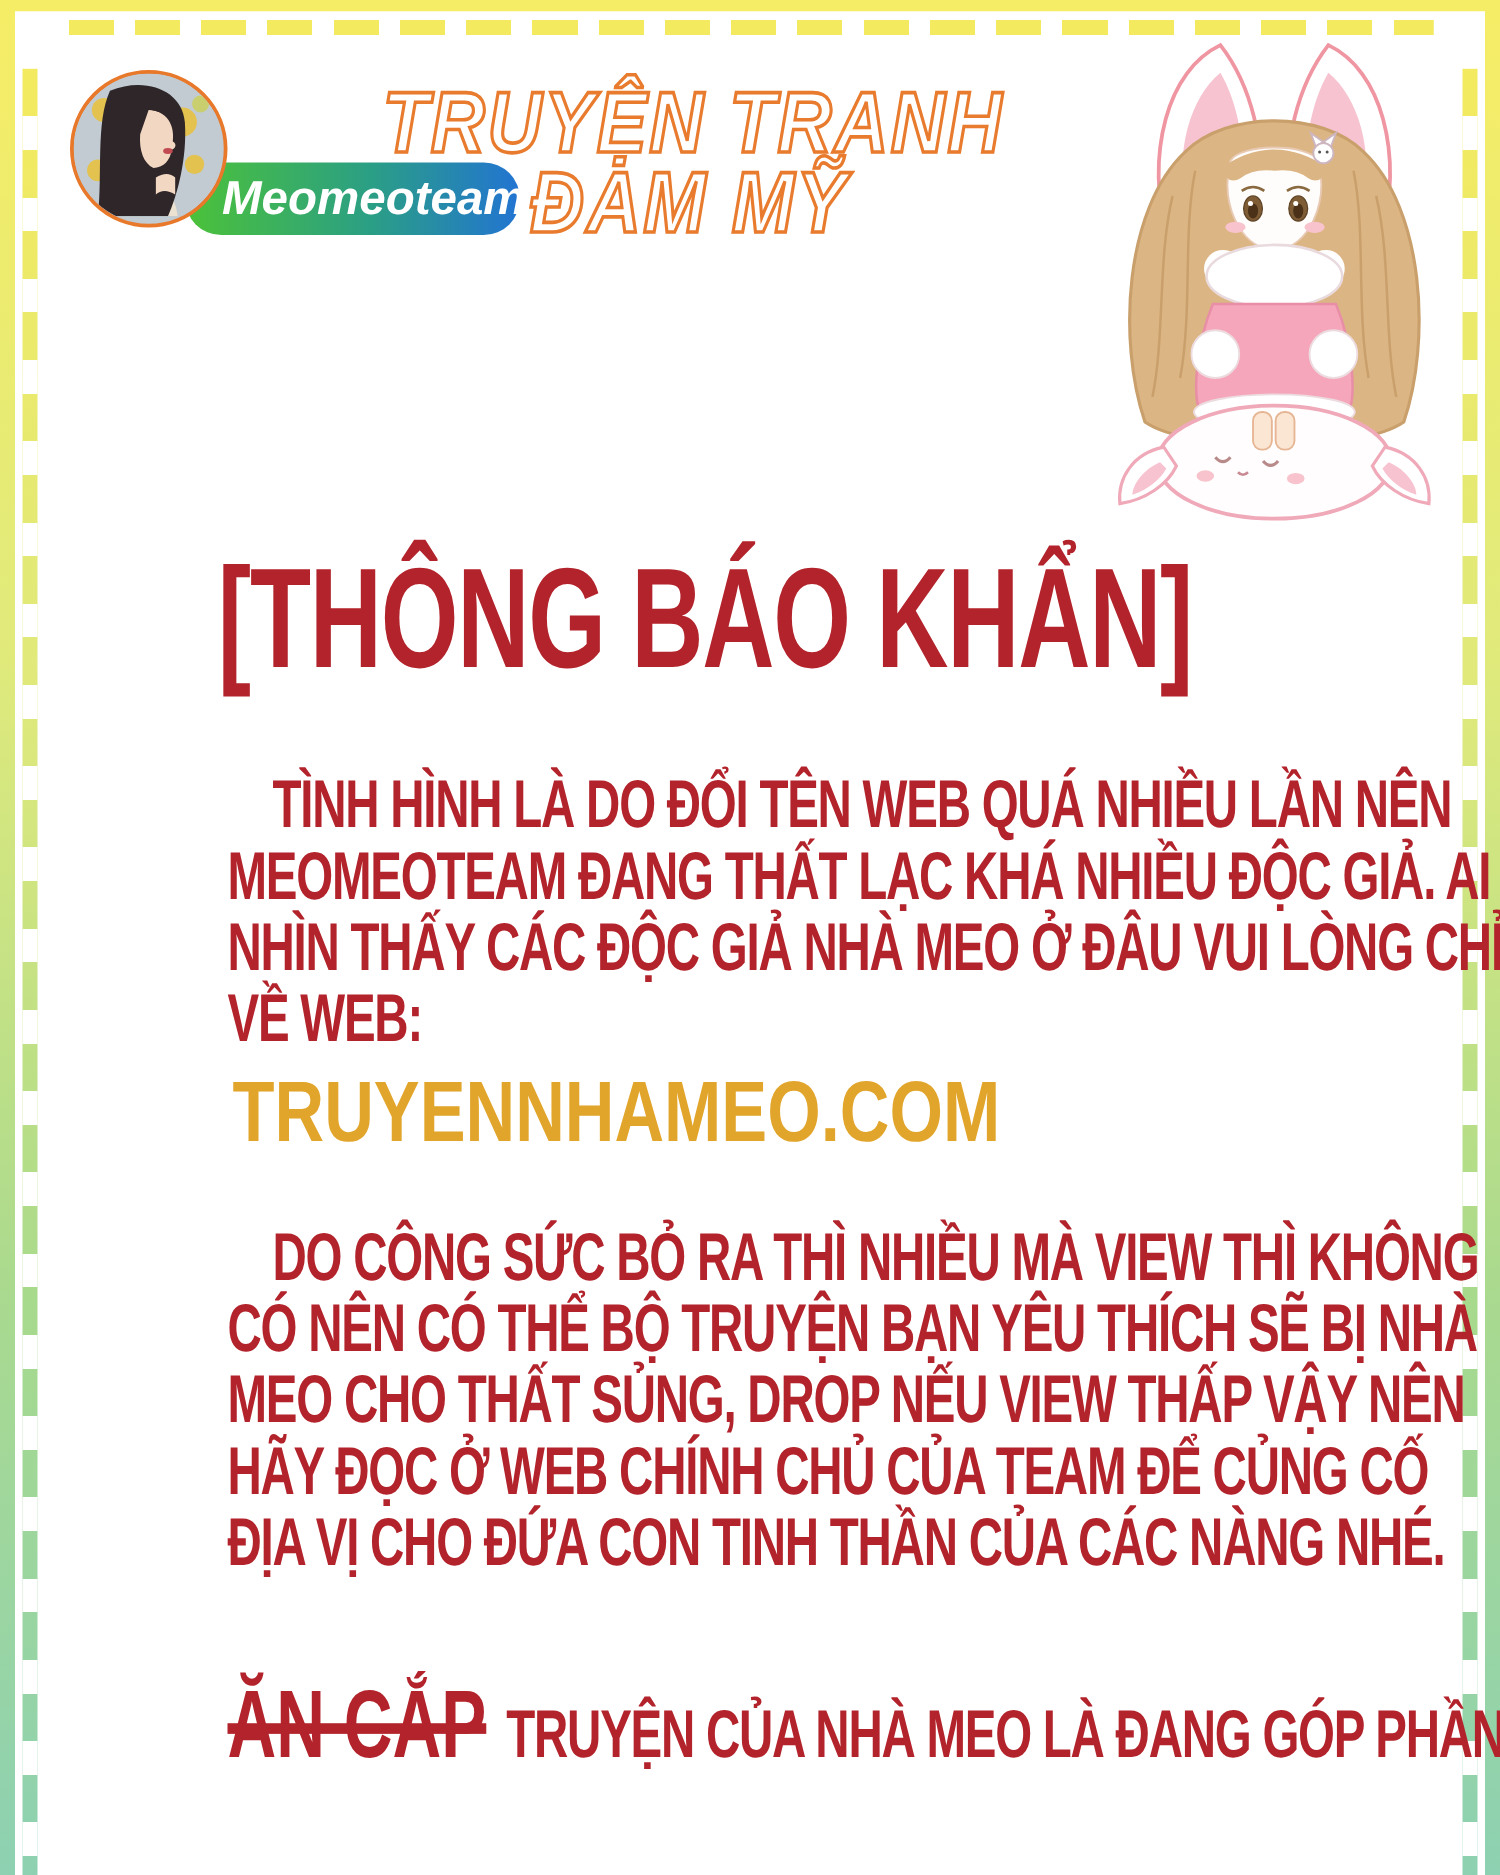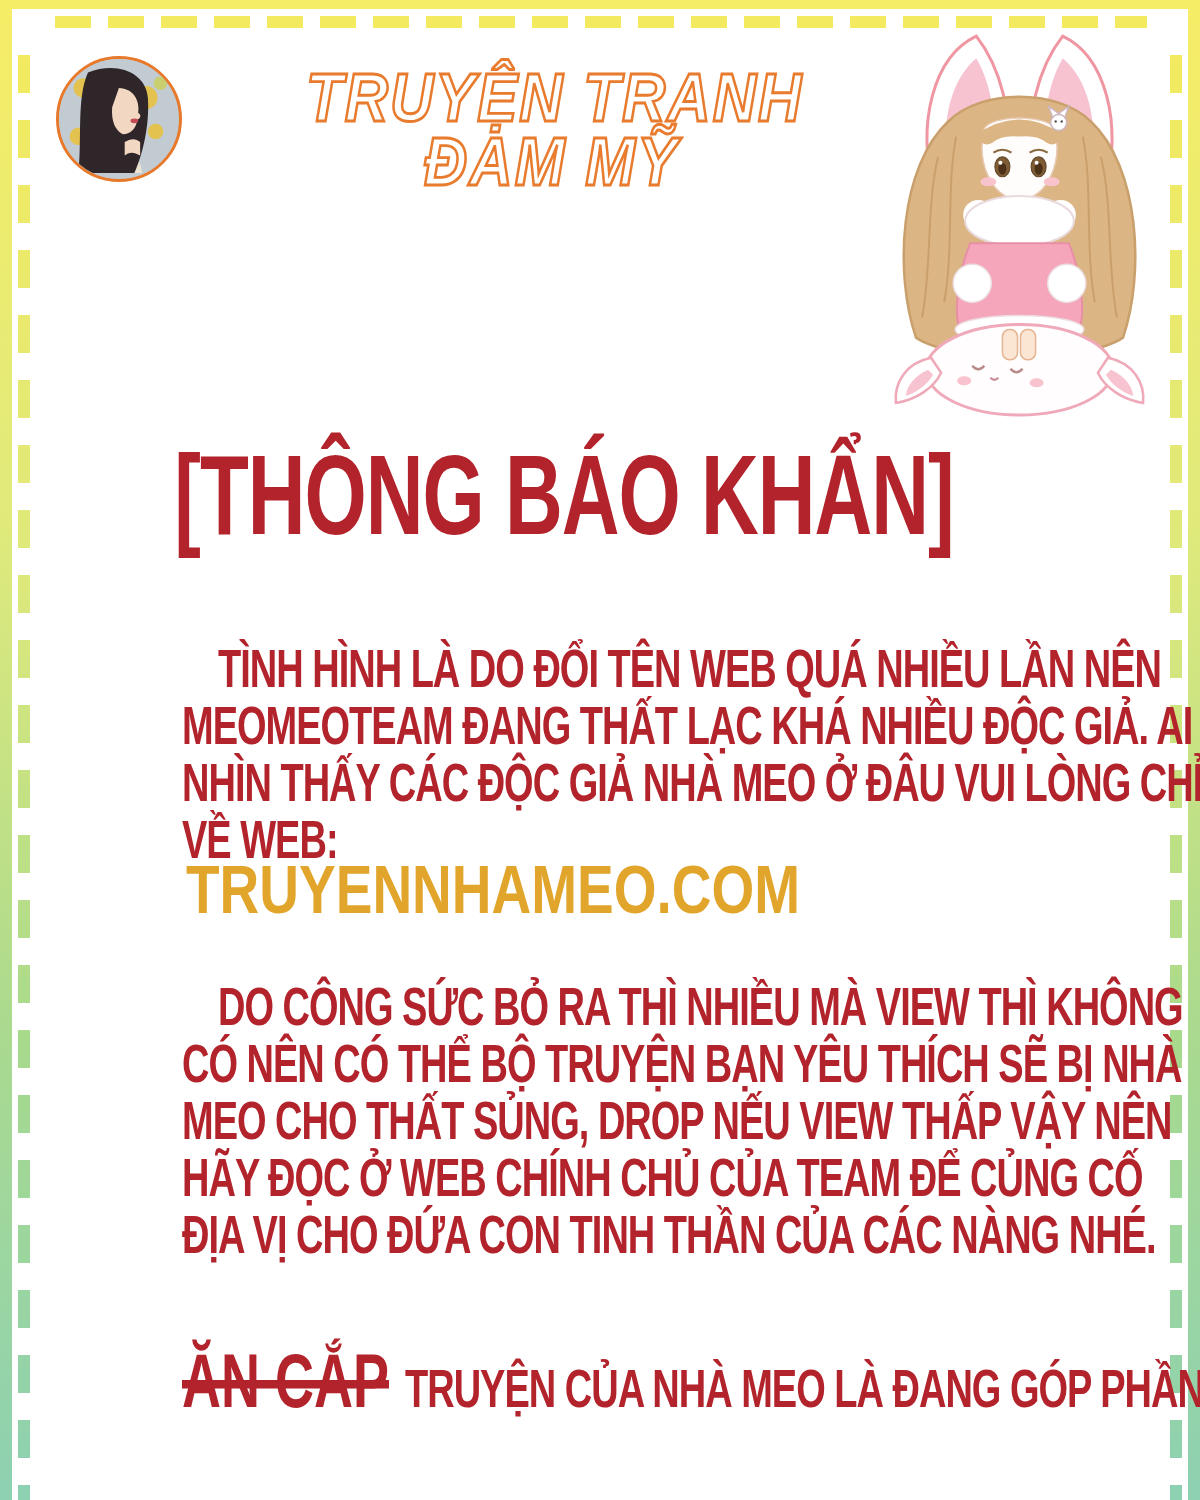--- a/index.html
+++ b/index.html
@@ -50,21 +50,21 @@
   .tline{
     height:57px;font-size:38px;letter-spacing:-1px;white-space:nowrap;
     transform:scaleY(1.42);transform-origin:left center;line-height:57px;
   }
   .indent{padding-left:36px;}
   .weblink{
     position:absolute;left:186px;top:856px;color:#e2a52b;font-weight:bold;font-size:55px;
     letter-spacing:0px;white-space:nowrap;transform:scaleY(1.25);transform-origin:left center;
     line-height:66px;
   }
-  .p1{top:617px;margin-top:24px;}
+  .p1{top:617px;}
   .p2{top:979px;}
   .p3a{top:1282px;}
   .p3b{top:1342px;}
   .p3b .tline{height:76px;line-height:76px;}
   .p3c{top:1418px;}
   .strike{
     font-size:54px;text-decoration:line-through;text-decoration-thickness:6px;
     margin-right:16px;letter-spacing:0px;
   }
 </style>
@@ -73,20 +73,23 @@
 
 <div class="page">
 
   <div class="edge-top"></div>
   <div class="edge-left"></div>
   <div class="edge-right"></div>
   <div class="dash-top"></div>
   <div class="dash-left"></div>
   <div class="dash-right"></div>
 
+  <div class="badge">
+    <span class="badge-text">Meomeoteam</span>
+  </div>
 
   <div class="avatar">
     <svg width="114" height="114" viewBox="0 0 118 118">
       <rect x="0" y="0" width="118" height="118" fill="#c2cbd2"></rect>
       <circle cx="25" cy="30" r="10" fill="#e3c24f"></circle>
         <circle cx="90" cy="40" r="12" fill="#e3c24f"></circle>
       <circle cx="70" cy="95" r="14" fill="#e3c24f"></circle>
         <circle cx="20" cy="80" r="9" fill="#e3c24f"></circle>
       <circle cx="100" cy="75" r="8" fill="#e3c24f"></circle>
         <circle cx="50" cy="20" r="8" fill="#c9cf6e"></circle>

